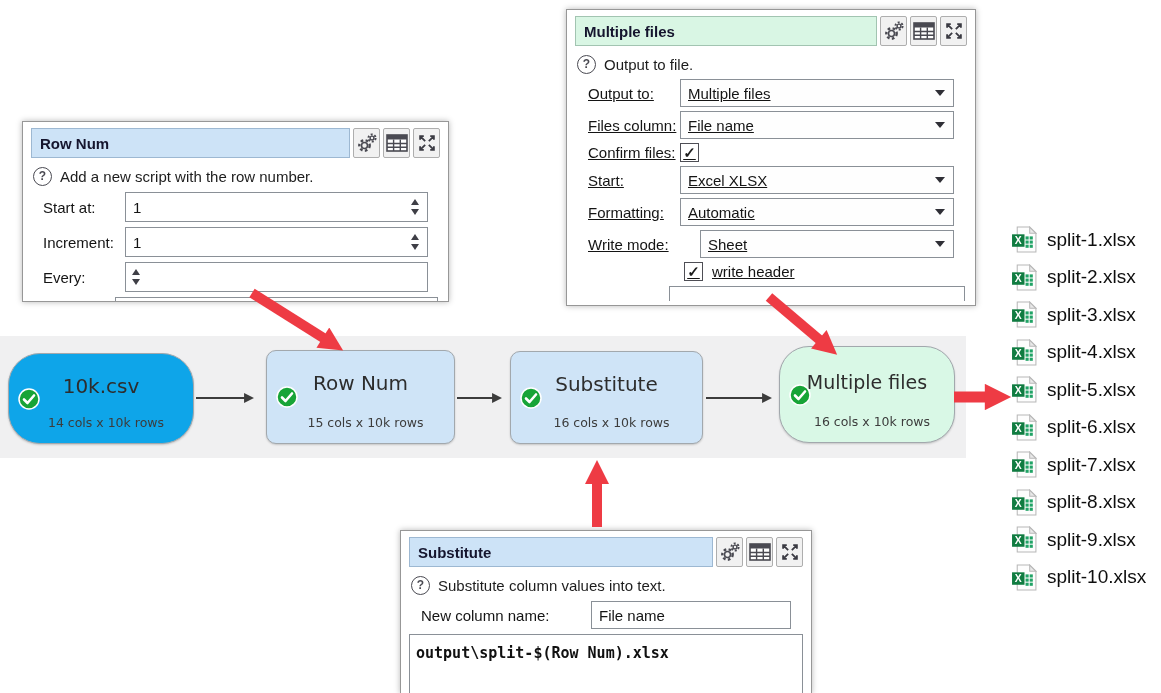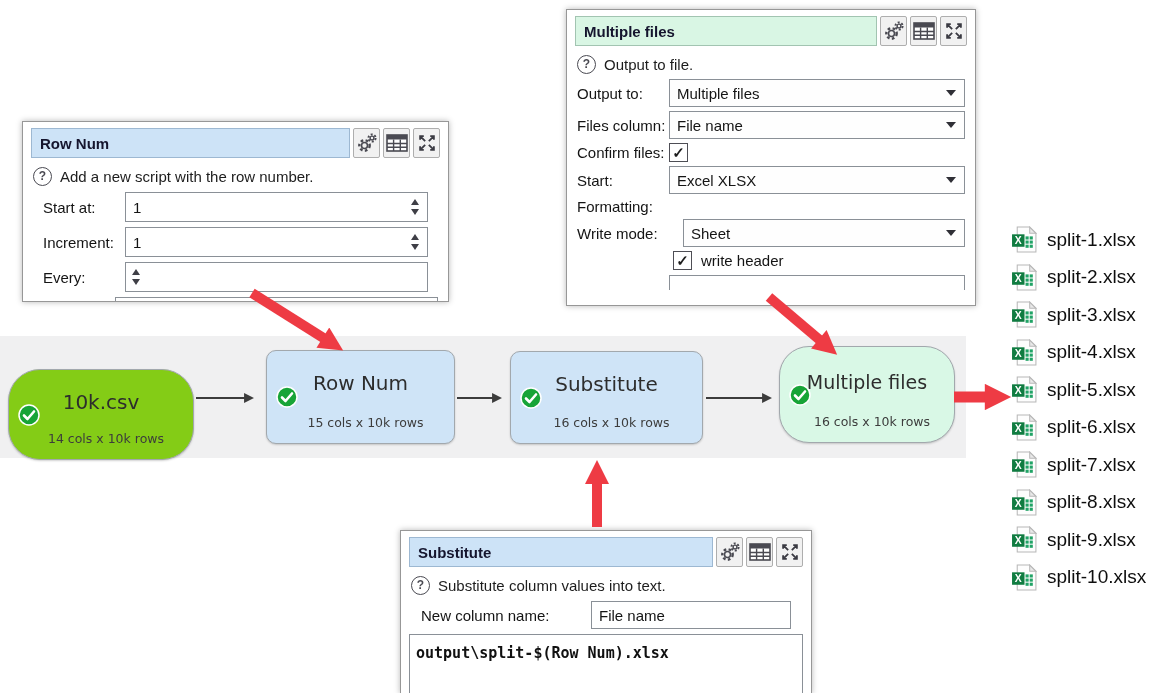--- a/index.html
+++ b/index.html
@@ -2,21 +2,21 @@
 <html><head>
 <meta charset="utf-8">
 <style>
   html,body{margin:0;padding:0;background:#fff;}
   .stage{position:relative;width:1161px;height:693px;background:#ffffff;overflow:hidden;
          font-family:"Liberation Sans",sans-serif;color:#141414;}
   
   .band{position:absolute;left:0;top:336px;width:966px;height:122px;background:#f0f0f1;}
   
   .node{position:absolute;border:1px solid #a2a8ad;box-shadow:0 1px 2px rgba(0,0,0,.18);box-sizing:border-box;}
-  .n1{left:8px;top:353px;width:186px;height:91px;border-radius:32px;background:#84cc16;margin-top:16px;}
+  .n1{left:8px;top:353px;width:186px;height:91px;border-radius:32px;background:#0ea5e9;}
   .n2{left:266px;top:350px;width:189px;height:94px;border-radius:10px;background:#cfe4f7;}
   .n3{left:510px;top:351px;width:193px;height:93px;border-radius:10px;background:#cfe4f7;}
   .n4{left:779px;top:346px;width:176px;height:97px;border-radius:30px;background:#d9f8e6;}
   .node .ck{position:absolute;left:9px;top:50%;transform:translateY(-50%);width:22px;height:22px;}
   .node-title{text-align:center;margin-top:20px;font-size:20px;color:#2d2d2d;font-family:"DejaVu Sans",sans-serif;}
   .n4 .node-title{margin-top:24px;font-size:19px;}
   .node-sub{position:absolute;bottom:13px;left:5px;width:100%;text-align:center;font-size:12.5px;color:#3c3c3c;font-family:"DejaVu Sans",sans-serif;}
   
   .overlay{position:absolute;left:0;top:0;z-index:6;pointer-events:none;}
   
@@ -31,21 +31,21 @@
   .ptitle.blue{background:#cde3f7;border-color:#9db8d2;}
   .ptitle.green{background:#d9f6e4;border-color:#a2c4b1;}
   .pbtn{width:27px;height:30px;background:#f1f1f1;border:1px solid #aeaeae;border-radius:2px;padding:0;
         display:flex;align-items:center;justify-content:center;cursor:pointer;box-sizing:border-box;}
   .helprow{display:flex;align-items:center;gap:8px;margin:7px 10px 2px 10px;font-size:15px;color:#1d1d1d;height:22px;}
   .q{width:19px;height:19px;border:1.5px solid #4a4a52;border-radius:50%;display:inline-flex;align-items:center;
      justify-content:center;font-size:12px;color:#4a4a52;font-weight:bold;box-sizing:border-box;flex:0 0 auto;}
   .frow{display:flex;align-items:center;margin:5px 20px;font-size:15px;color:#141414;}
   .frow>label{flex:0 0 auto;}
   .rn>label{width:82px;}
-  .mf .frow{margin:4px 10px;}
+  .mf .frow{margin:4px 21px;text-decoration:underline;}
   .mf .frow>label{width:92px;}
   .field{flex:1;height:30px;border:1px solid #8a9097;background:#fff;display:flex;align-items:center;box-sizing:border-box;}
   .fval{flex:1;padding-left:7px;font-size:15px;white-space:nowrap;overflow:hidden;}
   .spin{width:20px;display:flex;flex-direction:column;align-items:center;gap:4px;padding-right:2px;flex:0 0 auto;}
   .tri-u{width:0;height:0;border-left:4.5px solid transparent;border-right:4.5px solid transparent;border-bottom:6px solid #3f3f46;}
   .tri-d{width:0;height:0;border-left:4.5px solid transparent;border-right:4.5px solid transparent;border-top:6px solid #3f3f46;}
   .combo{flex:1;height:28px;border:1px solid #8a9097;background:#fefefe;display:flex;align-items:center;box-sizing:border-box;}
   .caret{width:0;height:0;border-left:5px solid transparent;border-right:5px solid transparent;border-top:6.5px solid #2f2f36;
          margin-right:8px;flex:0 0 auto;}
   .cb{width:19px;height:19px;border:1.5px solid #4e4e55;background:#fff;display:inline-flex;align-items:center;
@@ -219,22 +219,26 @@
     </div>
     <div class="frow">
       <label>Start:</label>
       <div class="combo">
         <span class="fval">Excel XLSX</span>
         <i class="caret"></i>
       </div>
     </div>
     <div class="frow">
       <label>Formatting:</label>
-    </div>
-    <div class="frow" style="gap:14px;">
+      <div class="combo">
+        <span class="fval">Automatic</span>
+        <i class="caret"></i>
+      </div>
+    </div>
+    <div class="frow" style="gap:20px;">
       <label>Write mode:</label>
       <div class="combo">
         <span class="fval">Sheet</span>
         <i class="caret"></i>
       </div>
     </div>
     <div class="frow">
       <span class="gap2"></span>
       <span class="cb">✓</span>
       <span class="cblab">write header</span>

